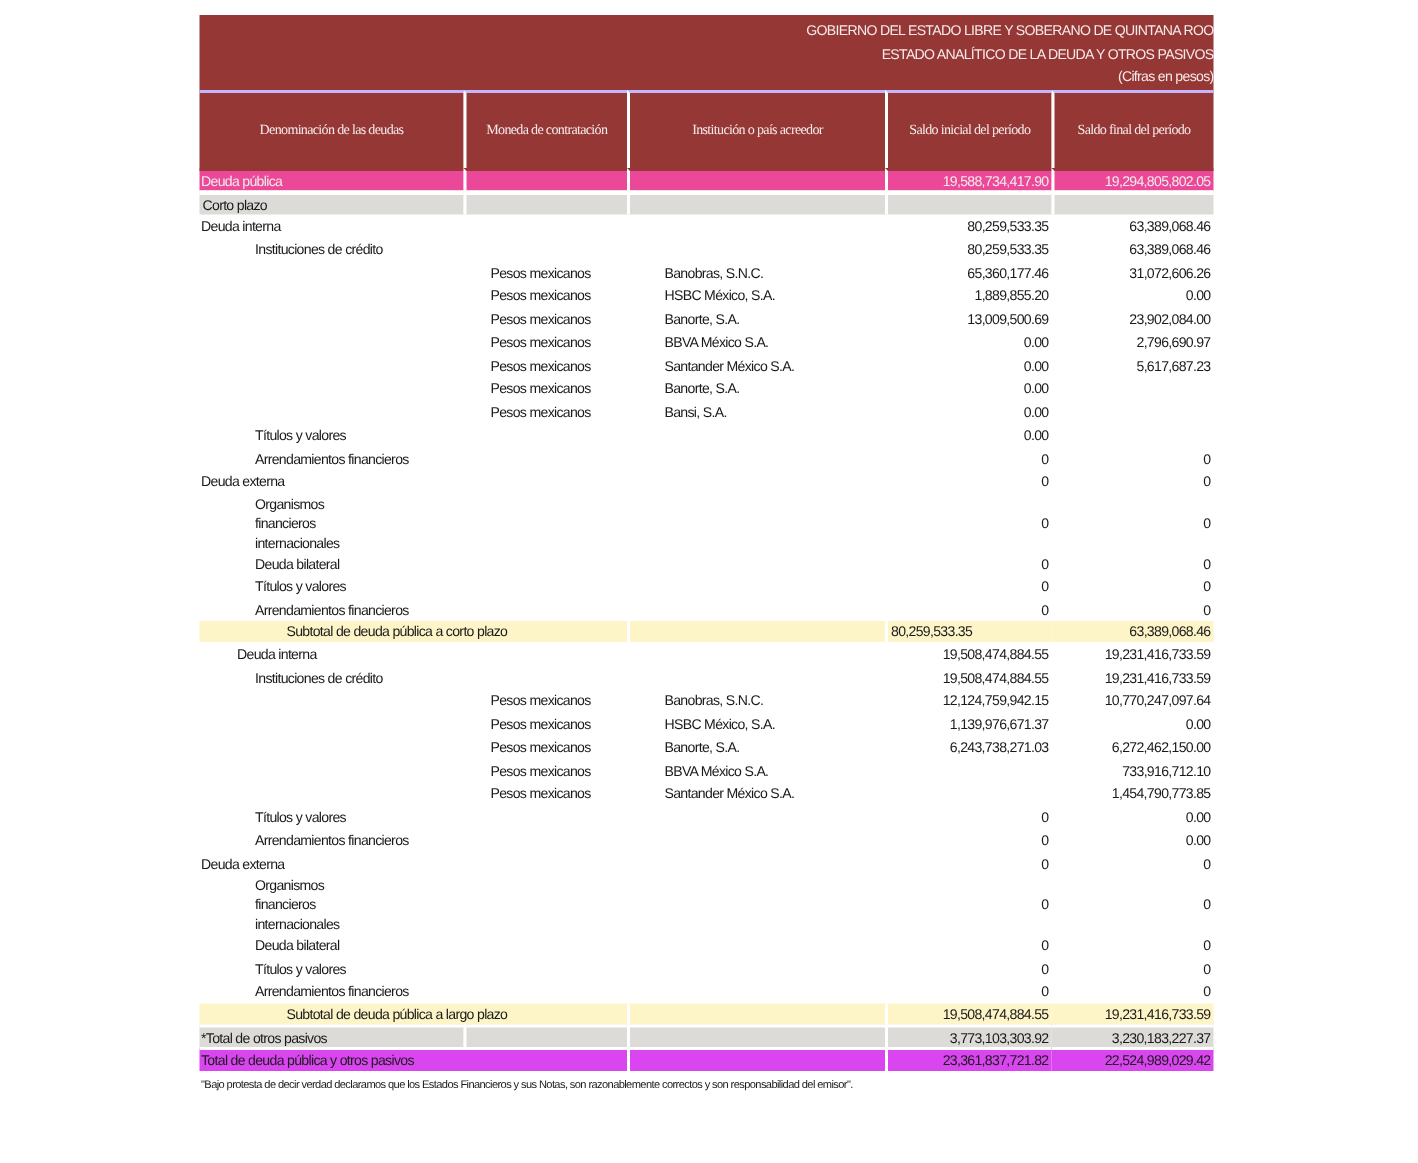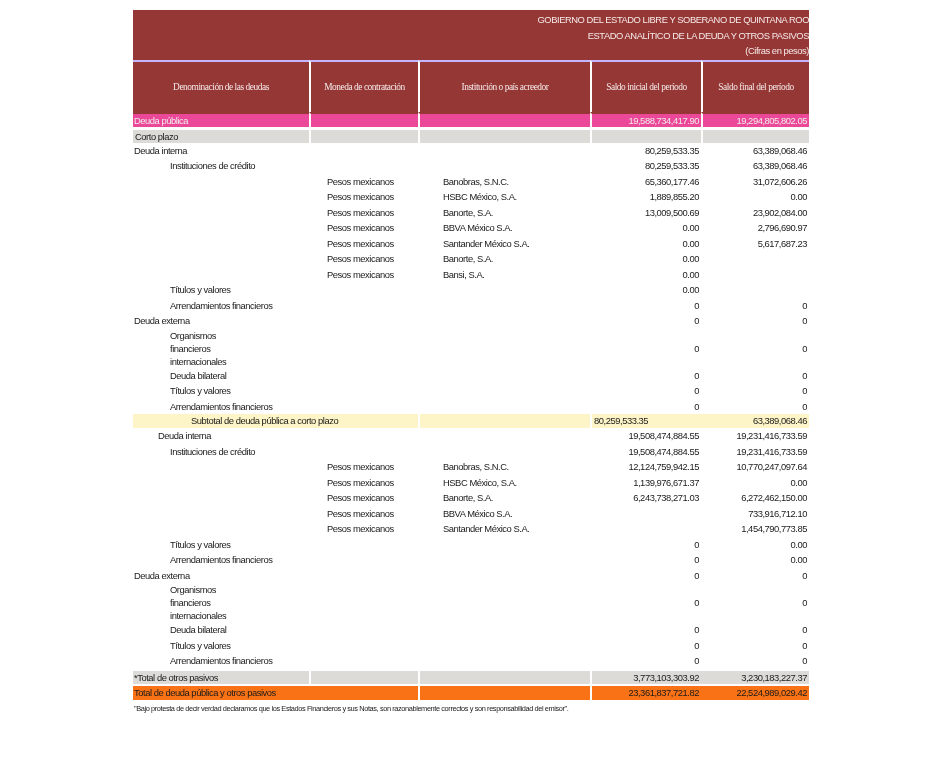--- a/index.html
+++ b/index.html
@@ -14,21 +14,21 @@
   td{height:15.5px;padding:0 2px;white-space:nowrap;line-height:15.5px;}
   td.num{text-align:right;}
   tr.dp td{background:#ec4899;color:#f0ecea;border-left:2px solid #fff;border-top:2px solid #953735;height:13px;line-height:13px;}
   tr.dp td:first-child{border-left:none;}
   tr.sec td{background:#dcdbd8;border-left:2px solid #fff;border-top:3px solid #fff;height:13px;line-height:13px;}
   tr.sec td:first-child{border-left:none;}
   tr.sub td{background:#fdf4c7;border-left:2px solid #fff;height:14px;line-height:14px;}
   tr.sub td:first-child{border-left:none;}
   tr.otros td{background:#dcdbd8;border-left:2px solid #fff;border-top:2px solid #fff;height:13px;line-height:13px;}
   tr.otros td:first-child{border-left:none;}
-  tr.total td{background:#f97316;border-left:2px solid #fff;border-top:2px solid #fff;height:14px;line-height:14px;}
+  tr.total td{background:#d946ef;border-left:2px solid #fff;border-top:2px solid #fff;height:14px;line-height:14px;}
   tr.total td:first-child{border-left:none;}
   .i0{padding-left:1px;} .i1{padding-left:25px;} .i2{padding-left:37px;} .ic{text-align:left;}
   .ind{padding-left:18px;}
   tr.two td{height:30px;line-height:13px;white-space:normal;}
   .foot{font-size:7.4px;letter-spacing:-0.4px;margin-top:4px;padding-left:1px;color:#1a1a1a;}
 </style>
 </head>
 <body>
 
 <div class="wrap">
@@ -278,20 +278,26 @@
         <td class="num">0</td>
         <td class="num">0</td>
         </tr>
       <tr>
         <td class="i2">Arrendamientos financieros</td>
           <td></td>
           <td></td>
         <td class="num">0</td>
         <td class="num">0</td>
         </tr>
+      <tr class="sub">
+        <td colspan="2" style="padding-left:58px;">Subtotal de deuda pública a largo plazo</td>
+        <td></td>
+        <td class="num">19,508,474,884.55</td>
+        <td class="num" style="border-left:none;">19,231,416,733.59</td>
+      </tr>
       <tr class="otros">
         <td class="i0">*Total de otros pasivos</td>
         <td></td>
         <td></td>
         <td class="num">3,773,103,303.92</td>
         <td class="num" style="border-left:none;">3,230,183,227.37</td>
       </tr>
       <tr class="total">
         <td colspan="2" class="i0">Total de deuda pública y otros pasivos</td>
         <td></td>

